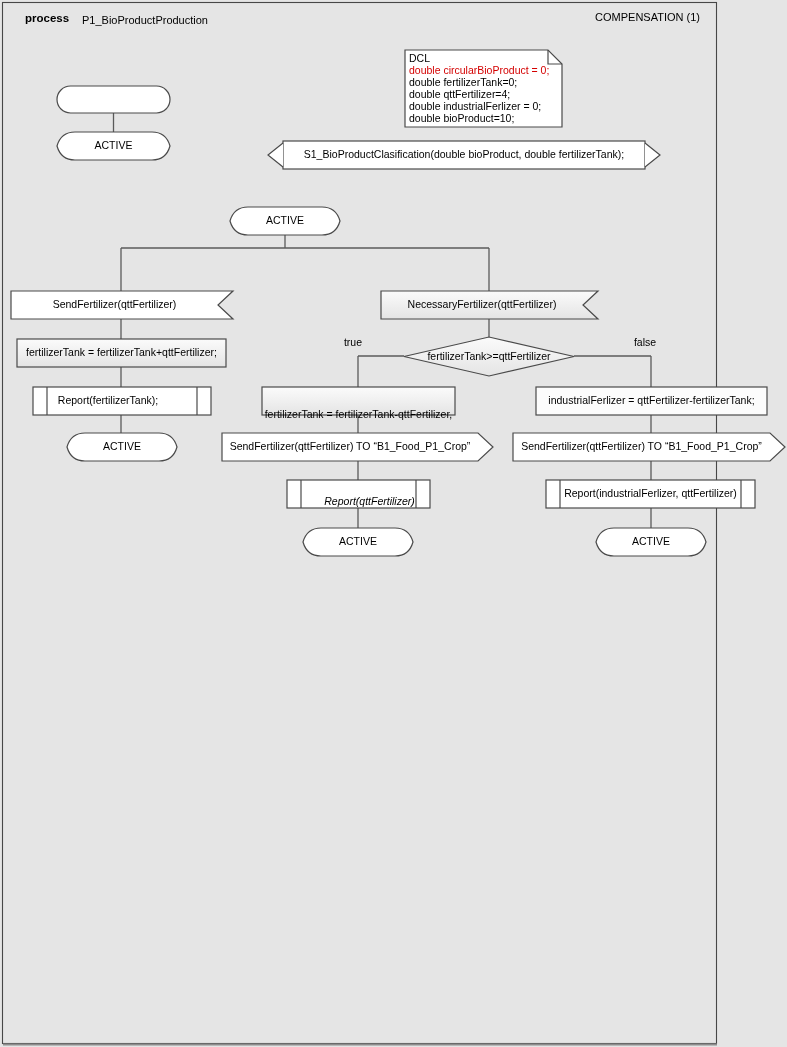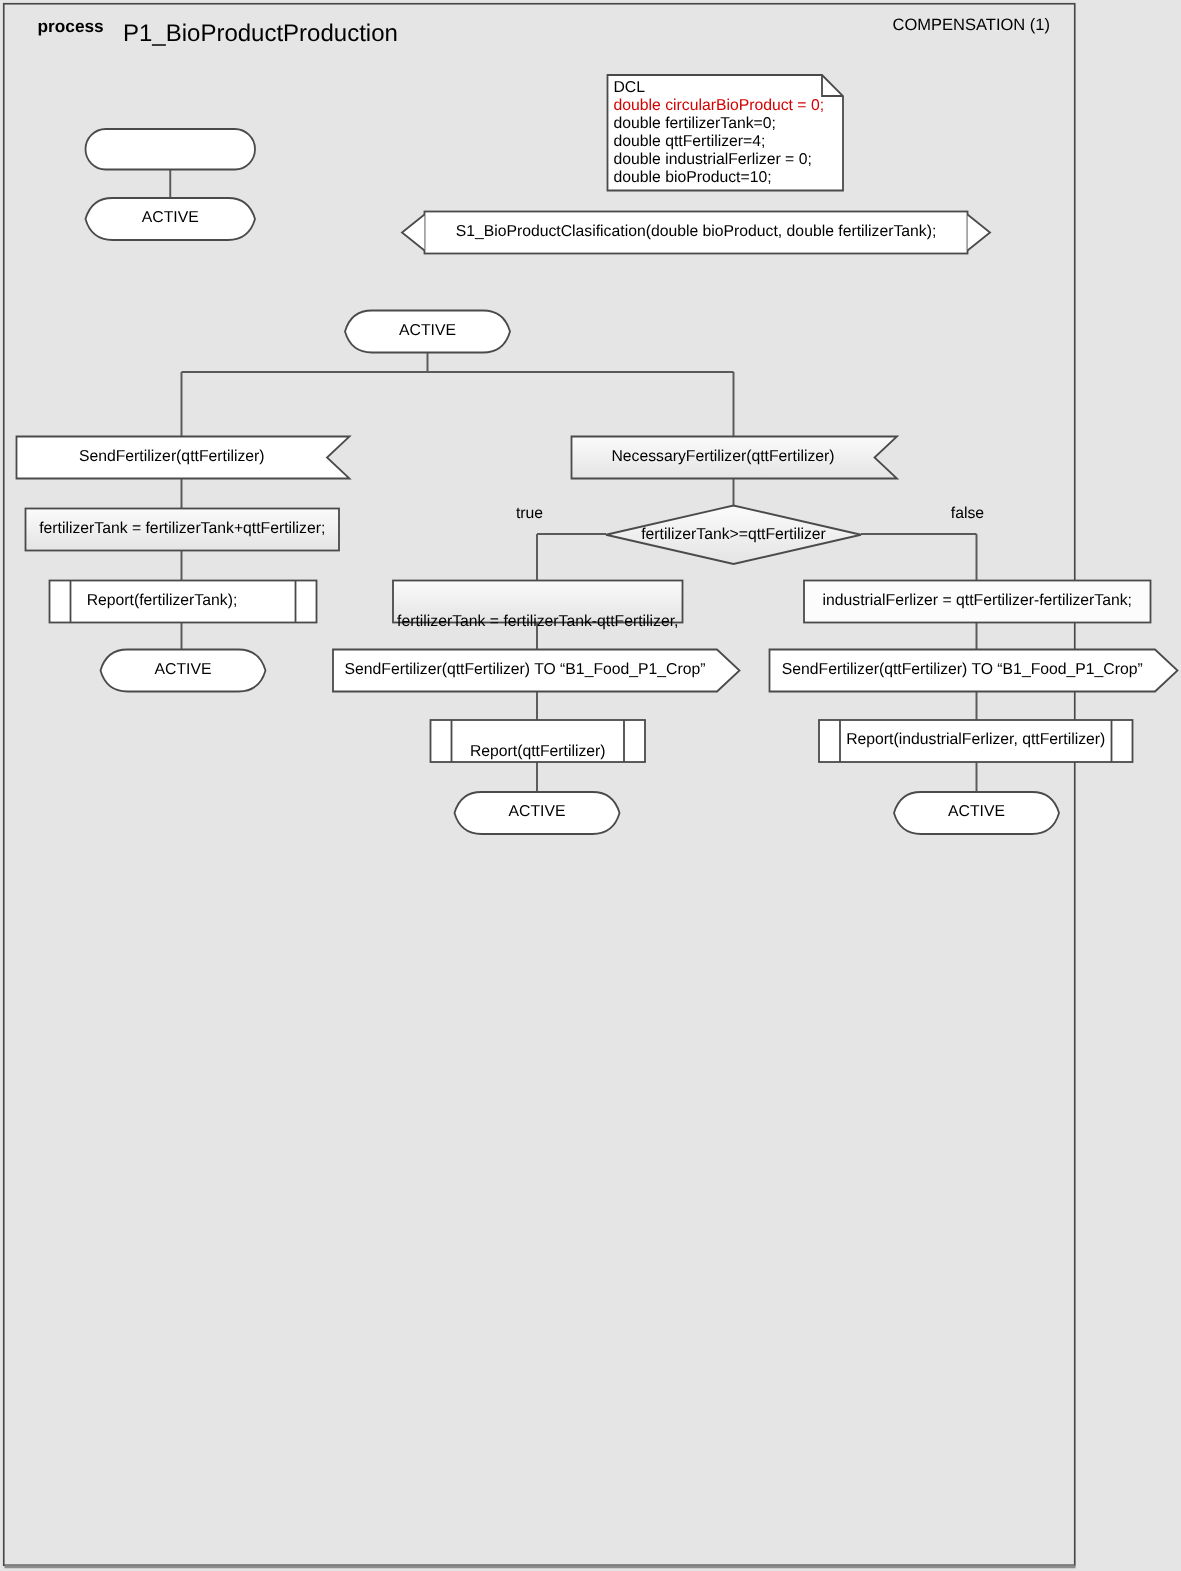--- a/index.html
+++ b/index.html
@@ -7,21 +7,21 @@
     position:relative;width:787px;height:1047px;background:#e5e5e5;
     font-family:"Liberation Sans",sans-serif;color:#000;overflow:hidden;
     outline:1px solid #b5b5b5;
   }
   svg.layer{position:absolute;left:0;top:0;width:787px;height:1047px;}
   .lbl{
     position:absolute;display:flex;align-items:center;justify-content:center;
     font-size:10.5px;line-height:1.1;white-space:nowrap;color:#000;
   }
   .hdr-kind{position:absolute;left:25px;top:12px;font-size:11.5px;font-weight:bold;}
-  .hdr-name{position:absolute;left:82px;top:14px;font-size:16px;}
+  .hdr-name{position:absolute;left:82px;top:14px;font-size:11px;}
   .hdr-page{position:absolute;left:555px;top:11px;width:145px;text-align:right;font-size:11px;}
   .note-text{position:absolute;left:409px;top:52px;width:150px;font-size:10.5px;line-height:12px;}
   .note-line{white-space:nowrap;}
   .note-line.red{color:#d40000;}
   .small-lbl{font-size:10.5px;}
 </style>
 </head>
 <body>
 
 <div class="canvas">
@@ -139,21 +139,21 @@
   <div class="lbl" style="left:404px;top:337px;width:170px;height:39px;">fertilizerTank&gt;=qttFertilizer</div>
 
   <div class="lbl small-lbl" style="left:333px;top:336px;width:40px;height:14px;">true</div>
 
   <div class="lbl small-lbl" style="left:625px;top:336px;width:40px;height:14px;">false</div>
 
   <div class="lbl" style="left:262px;top:387px;width:193px;height:28px;margin-top:14px;">fertilizerTank = fertilizerTank-qttFertilizer,</div>
 
   <div class="lbl" style="left:222px;top:433px;width:256px;height:28px;">SendFertilizer(qttFertilizer) TO “B1_Food_P1_Crop”</div>
 
-  <div class="lbl" style="left:301px;top:480px;width:115px;height:44px;">Report(qttFertilizer)</div>
+  <div class="lbl" style="left:312px;top:480px;width:115px;height:44px;font-style:italic;">Report(qttFertilizer)</div>
 
   <div class="lbl" style="left:303px;top:528px;width:110px;height:28px;">ACTIVE</div>
 
   <div class="lbl" style="left:536px;top:387px;width:231px;height:28px;">industrialFerlizer = qttFertilizer-fertilizerTank;</div>
 
   <div class="lbl" style="left:513px;top:433px;width:257px;height:28px;">SendFertilizer(qttFertilizer) TO “B1_Food_P1_Crop”</div>
 
   <div class="lbl" style="left:560px;top:480px;width:181px;height:28px;">Report(industrialFerlizer, qttFertilizer)</div>
 
   <div class="lbl" style="left:596px;top:528px;width:110px;height:28px;">ACTIVE</div>

